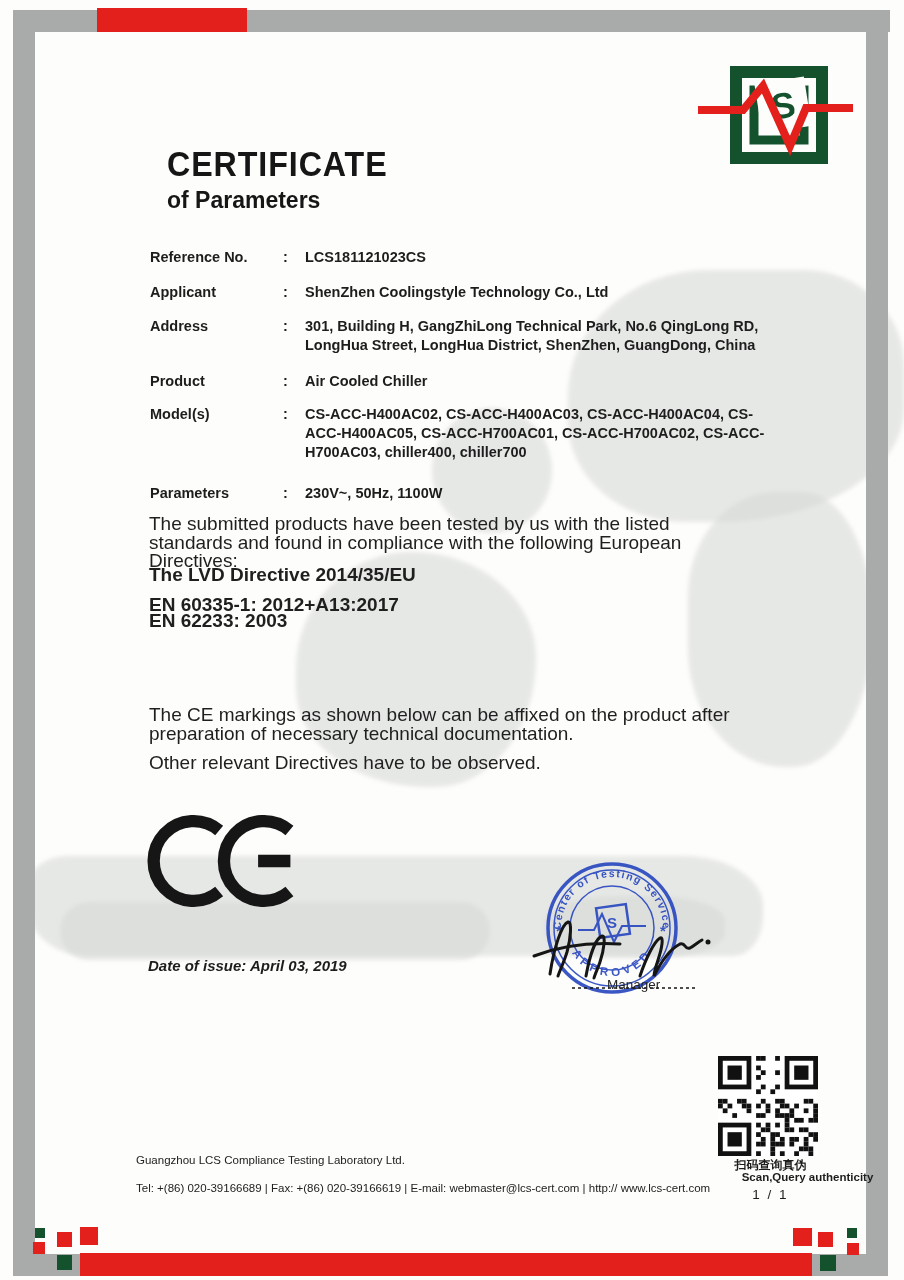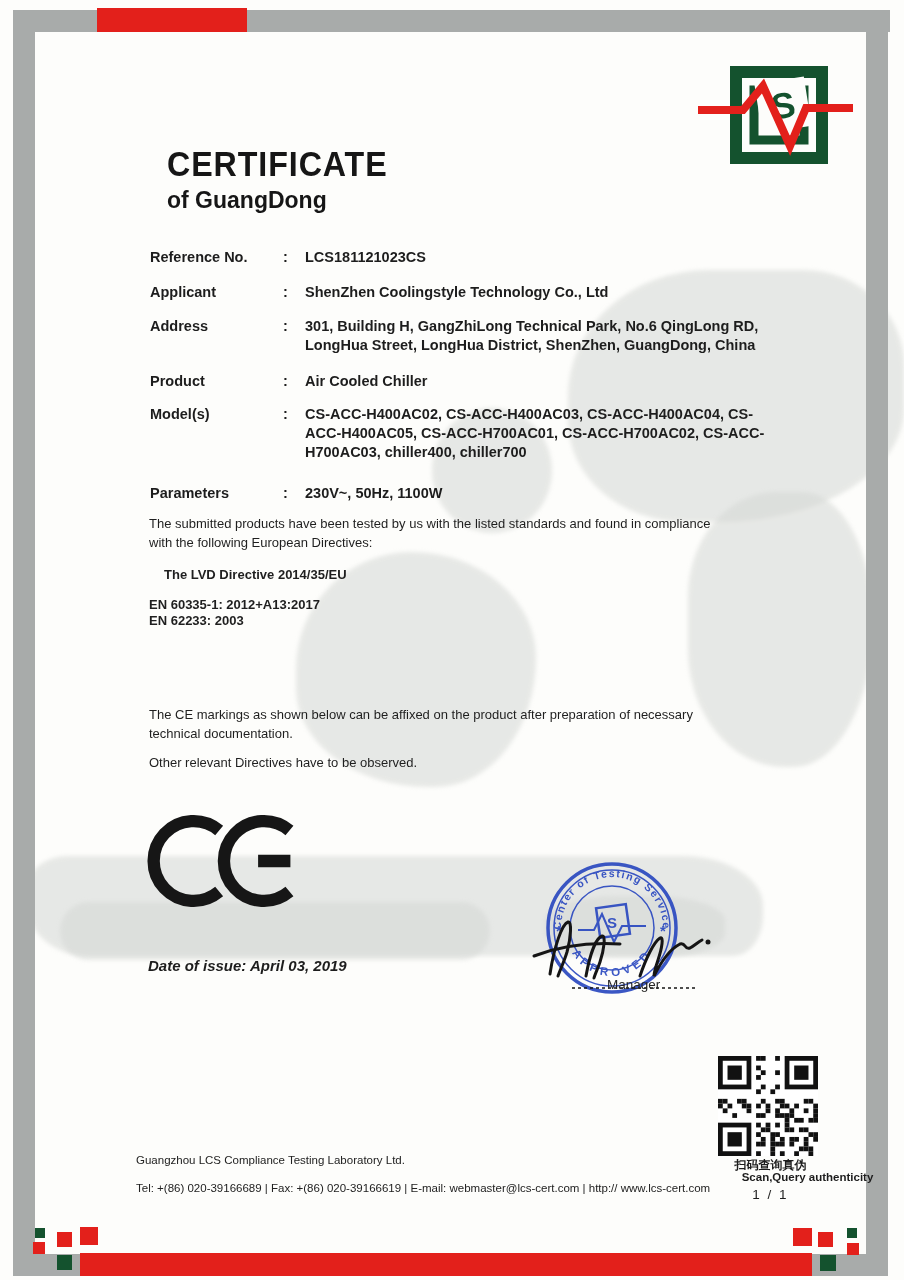--- a/index.html
+++ b/index.html
@@ -18,21 +18,21 @@
     position: absolute; left: 167px; top: 144px; font-size: 35px; font-weight: bold;
     letter-spacing: 1px; transform: scaleX(.92); transform-origin: left; color: #161616;
   }
   .subtitle {
     position: absolute; left: 167px; top: 187px; font-size: 23px; font-weight: bold; color: #161616;
   }
   .field-row { position: absolute; left: 150px; width: 640px; font-size: 14.5px; font-weight: bold; line-height: 19px; }
   .field-row .lbl   { position: absolute; left: 0; top: 0; width: 130px; }
   .field-row .colon { position: absolute; left: 133px; top: 0; }
   .field-row .val   { position: absolute; left: 155px; top: 0; width: 474px; }
-  .para { position: absolute; left: 149px; width: 585px; font-size: 13px; line-height: 18.6px; color: #1f1f1f; }
+  .para { position: absolute; left: 149px; width: 585px; font-size: 19px; line-height: 18.6px; color: #1f1f1f; }
   .para.bold { font-weight: bold; }
   .date-line { position: absolute; left: 148px; top: 957px; font-size: 15px; font-weight: bold; font-style: italic; }
   .manager { position: absolute; left: 607px; top: 977px; font-size: 13.5px; color: #262626; }
   
   .footer-line { position: absolute; left: 136px; font-size: 11.5px; line-height: 13px; color: #222; }
   .qr-wrap { position: absolute; left: 718px; top: 1056px; width: 100px; height: 100px; }
   .qr-caption { position: absolute; left: 698px; width: 145px; text-align: center; }
   .qr-cn { top: 1157px; font-size: 12px; font-weight: bold; }
   .qr-en { top: 1171px; font-size: 11.5px; font-weight: bold; margin-left: 37px; }
   .page-num { position: absolute; left: 698px; top: 1187px; width: 145px; text-align: center; font-size: 13.5px; font-weight: normal; letter-spacing: 2px; }
@@ -78,21 +78,21 @@
     <rect x="48" y="12" width="86" height="86" fill="none" stroke="#14522e" stroke-width="12"></rect>
     <rect x="66" y="30" width="50" height="50" fill="none" stroke="#14522e" stroke-width="9"></rect>
     <g transform="rotate(-9 95 45)">
       <rect x="70" y="20" width="50" height="50" fill="#fdfdfb"></rect>
       <text x="95" y="58" text-anchor="middle" font-size="36" font-weight="bold" fill="#14522e" font-family="Liberation Sans, sans-serif">S</text>
     </g>
     <polyline points="10,50 55,50 75,26 102,86 118,48 165,48" fill="none" stroke="#e3201b" stroke-width="8"></polyline>
   </svg>
 
   <div class="title">CERTIFICATE</div>
-  <div class="subtitle">of GuangDong</div>
+  <div class="subtitle">of Parameters</div>
 
   <div class="field-row" style="top:248px;">
     <span class="lbl">Reference No.</span>
     <span class="colon">:</span>
     <span class="val">LCS181121023CS</span>
   </div>
   <div class="field-row" style="top:283px;">
     <span class="lbl">Applicant</span>
     <span class="colon">:</span>
     <span class="val">ShenZhen Coolingstyle Technology Co., Ltd</span>
@@ -112,21 +112,21 @@
     <span class="colon">:</span>
     <span class="val">CS-ACC-H400AC02, CS-ACC-H400AC03, CS-ACC-H400AC04, CS-ACC-H400AC05, CS-ACC-H700AC01, CS-ACC-H700AC02, CS-ACC-H700AC03, chiller400, chiller700</span>
   </div>
   <div class="field-row" style="top:484px;">
     <span class="lbl">Parameters</span>
     <span class="colon">:</span>
     <span class="val">230V~, 50Hz, 1100W</span>
   </div>
 
   <div class="para" style="top:515px;">The submitted products have been tested by us with the listed standards and found in compliance with the following European Directives:</div>
-  <div class="para bold" style="top:566px;margin-left:15px;">The LVD Directive 2014/35/EU</div>
+  <div class="para bold" style="top:566px;">The LVD Directive 2014/35/EU</div>
   <div class="para bold" style="top:597px;line-height:16px;">EN 60335-1: 2012+A13:2017</div>
   <div class="para bold" style="top:613px;line-height:16px;">EN 62233: 2003</div>
   <div class="para" style="top:754px;">Other relevant Directives have to be observed.</div>
   <div class="para" style="top:706px;">The CE markings as shown below can be affixed on the product after preparation of necessary technical documentation.</div>
 
   <svg class="ce-svg" width="152" height="100" viewBox="0 0 160 104">
     <path d="M 77 19.8 A 42 42 0 1 0 77 84.2" fill="none" stroke="#161616" stroke-width="13"></path>
     <path d="M 151 19.8 A 42 42 0 1 0 151 84.2" fill="none" stroke="#161616" stroke-width="13"></path>
     <path d="M 118 52 H 152" fill="none" stroke="#161616" stroke-width="13"></path>
   </svg>

